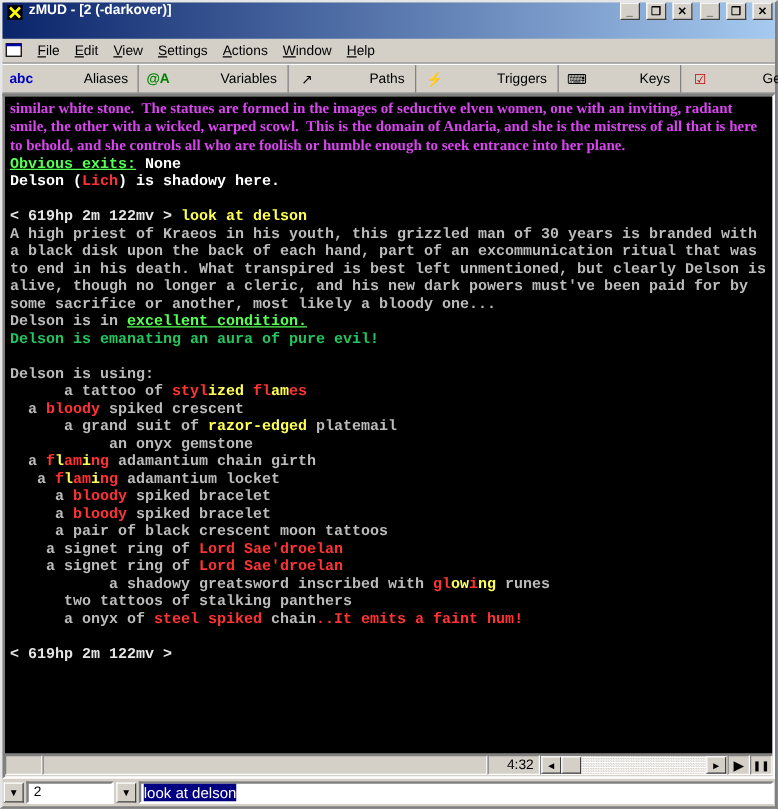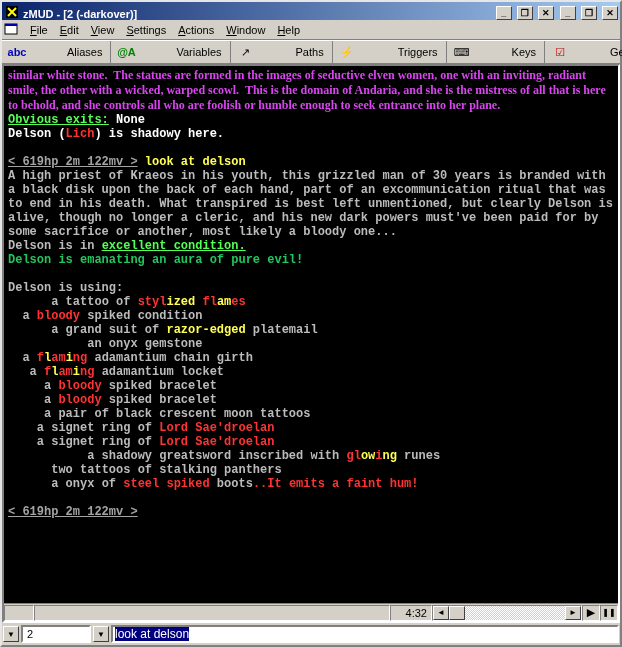--- a/index.html
+++ b/index.html
@@ -16,25 +16,25 @@
     position: absolute;
     top: 0; left: 0;
     width: 622px; height: 647px;
     background: #d4d0c8;
     border: 2px solid;
     border-color: #e6e6e6 #808080 #808080 #e6e6e6;
     display: flex;
     flex-direction: column;
   }
   .titlebar {
-    height: 18px;
+    height: 29px;
     background: linear-gradient(to right, #0a246a, #a6caf0);
     color: #fff;
     display: flex;
-    align-items: flex-end;
+    align-items: flex-start;
     padding: 0 2px;
     flex-shrink: 0;
   }
   .titlebar .app-icon {
     width: 16px; height: 16px;
     margin-right: 3px;
     display: flex; align-items: center; justify-content: center;
   }
   .titlebar .title {
     flex: 1;
@@ -110,21 +110,20 @@
     line-height: 14px;
     padding: 2px 4px;
     overflow: hidden;
     white-space: pre-wrap;
     font-weight: bold;
   }
   .statusbar {
     height: 18px;
     background: #d4d0c8;
     display: flex;
-    align-items: center;
     border-top: 1px solid #808080;
     flex-shrink: 0;
     font-size: 11px;
   }
   .sb-cell {
     border: 1px solid;
     border-color: #808080 #fff #fff #808080;
     height: 16px;
     padding: 0 4px;
     display: flex; align-items: center;
@@ -185,21 +184,21 @@
   }
   .inputbar .cmd .sel {
     background: #000080;
     color: #fff;
     font-family: "MS Sans Serif", sans-serif;
     font-size: 12px;
   }
   
   .c-blue { color: #d946ef; font-family: Liberation Serif, serif; }
   .c-green { color: #5f5; text-decoration: underline; }
-  .c-dgreen { color: #a3a3a3; text-decoration: underline; }
+  .c-dgreen { color: #e5e5e5; }
   .c-white { color: #fff; }
   .c-gray { color: #bbb; }
   .c-cyan { color: #0ff; }
   .c-red { color: #f33; }
   .c-dred { color: #22c55e; }
   .c-yellow { color: #ff5; }
 </style>
 </head>
 <body>
 
@@ -289,33 +288,33 @@
 <span class="c-green">Obvious exits:</span> <span class="c-white">None</span>
 <span class="c-white">Delson (</span><span class="c-red">Lich</span><span class="c-white">) is shadowy here.</span>
 
 <span class="c-dgreen">&lt; 619hp 2m 122mv &gt;</span> <span class="c-yellow">look at delson</span>
 <span class="c-gray">A high priest of Kraeos in his youth, this grizzled man of 30 years is branded with a black disk upon the back of each hand, part of an excommunication ritual that was to end in his death. What transpired is best left unmentioned, but clearly Delson is alive, though no longer a cleric, and his new dark powers must've been paid for by some sacrifice or another, most likely a bloody one...</span>
 <span class="c-gray">Delson is in </span><span class="c-green">excellent condition.</span>
 <span class="c-dred">Delson is emanating an aura of pure evil!</span>
 
 <span class="c-gray">Delson is using:</span>
 <span class="c-cyan"><worn head="">      </worn></span><span class="c-gray">a tattoo of </span><span class="c-red">styl</span><span class="c-yellow">ized</span><span class="c-gray"> </span><span class="c-red">fl</span><span class="c-yellow">am</span><span class="c-red">es</span>
-<span class="c-cyan"><worn around="" neck="">  </worn></span><span class="c-gray">a </span><span class="c-red">bloody</span><span class="c-gray"> spiked condition</span>
+<span class="c-cyan"><worn around="" neck="">  </worn></span><span class="c-gray">a </span><span class="c-red">bloody</span><span class="c-gray"> spiked crescent</span>
 <span class="c-cyan"><worn body="">      </worn></span><span class="c-gray">a grand suit of </span><span class="c-yellow">razor-edged</span><span class="c-gray"> platemail</span>
 <span class="c-cyan"><trinket>           </trinket></span><span class="c-gray">an onyx gemstone</span>
 <span class="c-cyan"><worn about="" waist="">  </worn></span><span class="c-gray">a </span><span class="c-red">f</span><span class="c-yellow">l</span><span class="c-red">am</span><span class="c-yellow">i</span><span class="c-red">ng</span><span class="c-gray"> adamantium chain girth</span>
 <span class="c-cyan"><worn as="" jewelry="">   </worn></span><span class="c-gray">a </span><span class="c-red">f</span><span class="c-yellow">l</span><span class="c-red">am</span><span class="c-yellow">i</span><span class="c-red">ng</span><span class="c-gray"> adamantium locket</span>
 <span class="c-cyan"><worn wrist="">     </worn></span><span class="c-gray">a </span><span class="c-red">bloody</span><span class="c-gray"> spiked bracelet</span>
 <span class="c-cyan"><worn wrist="">     </worn></span><span class="c-gray">a </span><span class="c-red">bloody</span><span class="c-gray"> spiked bracelet</span>
 <span class="c-cyan"><worn hands="">     </worn></span><span class="c-gray">a pair of black crescent moon tattoos</span>
 <span class="c-cyan"><worn finger="">    </worn></span><span class="c-gray">a signet ring of </span><span class="c-red">Lord Sae'droelan</span>
 <span class="c-cyan"><worn finger="">    </worn></span><span class="c-gray">a signet ring of </span><span class="c-red">Lord Sae'droelan</span>
 <span class="c-cyan"><wielded>           </wielded></span><span class="c-gray">a shadowy greatsword inscribed with </span><span class="c-red">gl</span><span class="c-yellow">ow</span><span class="c-red">i</span><span class="c-yellow">ng</span><span class="c-gray"> runes</span>
 <span class="c-cyan"><worn legs="">      </worn></span><span class="c-gray">two tattoos of stalking panthers</span>
-<span class="c-cyan"><worn feet="">      </worn></span><span class="c-gray">a onyx of </span><span class="c-red">steel spiked</span><span class="c-gray"> boots</span><span class="c-red">..It emits a faint hum!</span>
+<span class="c-cyan"><worn feet="">      </worn></span><span class="c-gray">a onyx of </span><span class="c-red">steel spiked</span><span class="c-gray"> chain</span><span class="c-red">..It emits a faint hum!</span>
 
 <span class="c-dgreen">&lt; 619hp 2m 122mv &gt;</span>
 </div>
 
     <div class="statusbar">
       <div class="sb-cell" style="width:30px"></div>
       <div class="sb-cell wide"></div>
       <div class="sb-cell" style="width:42px;justify-content:flex-end">4:32</div>
       <div class="hscroll" style="flex:0 0 150px">
         <div class="arrow">◄</div>

